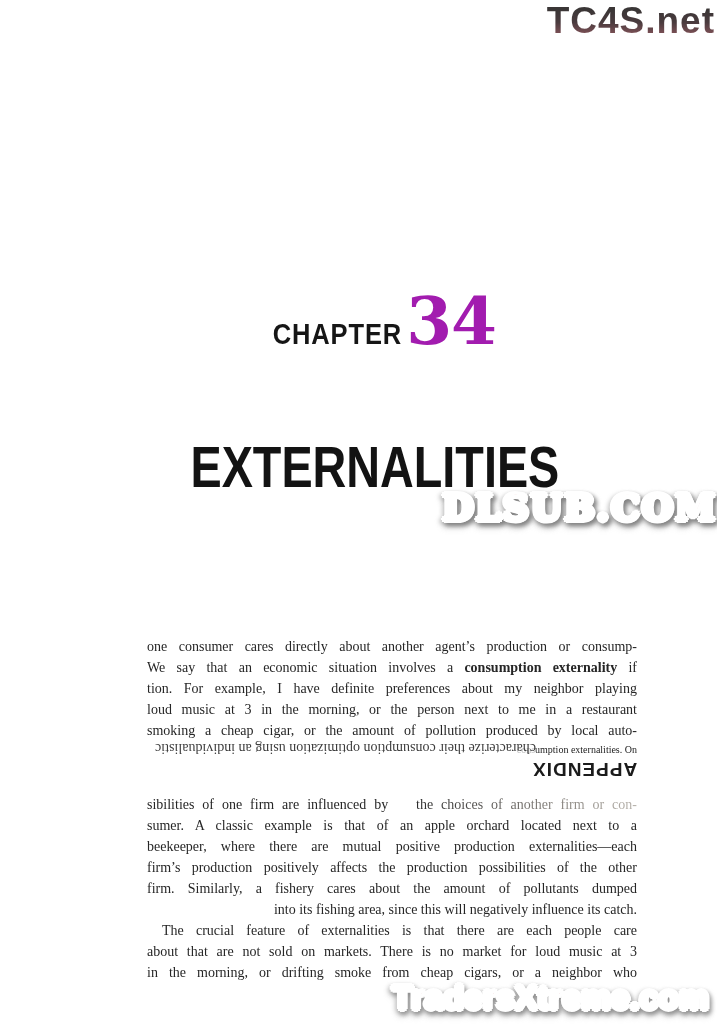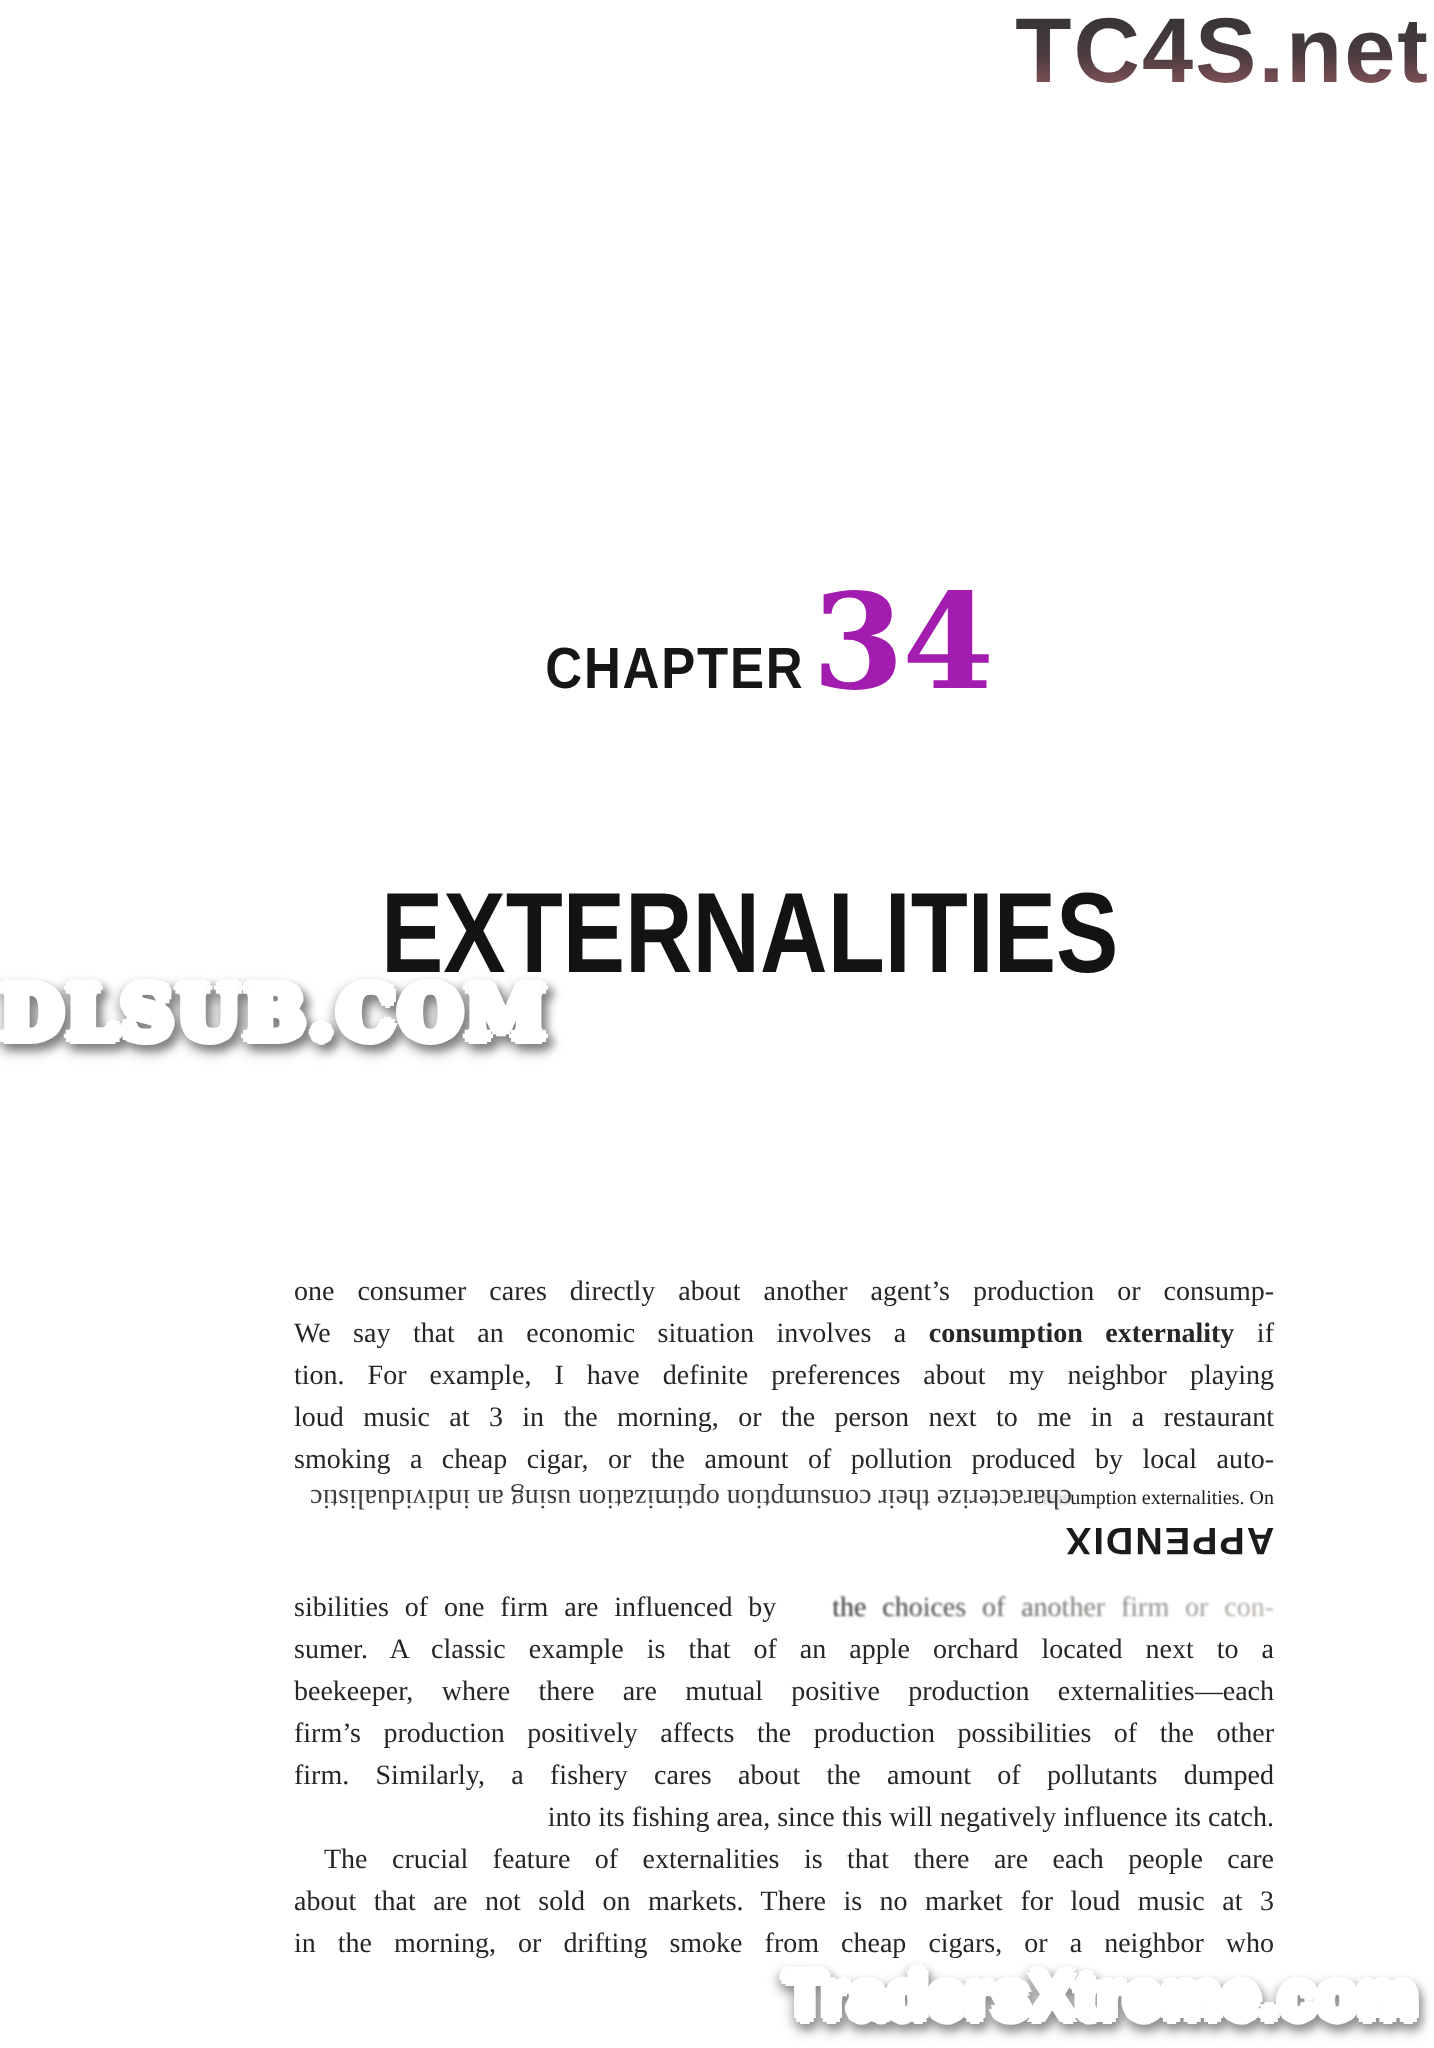--- a/index.html
+++ b/index.html
@@ -7,21 +7,21 @@
   .page {
     position:relative; width:717px; height:1024px; background:#ffffff;
     overflow:hidden; font-family:"Liberation Serif", serif; color:#262626;
     margin:0 auto;
   }
 
   
   .wm-tc4s {
     position:absolute; top:2px; right:2px;
     font-family:"Liberation Sans", sans-serif; font-weight:bold;
-    font-size:46px; letter-spacing:1px; line-height:1;
+    font-size:37px; letter-spacing:1px; line-height:1;
     background:linear-gradient(180deg,#3a3636 20%,#4a3b3e 55%,#8a565c 95%);
     -webkit-background-clip:text; background-clip:text; color:transparent;
     filter:blur(0.3px);
   }
 
   
   .chapter-line {
     position:absolute; top:288px; left:0; width:717px;
     text-align:center; transform:translateX(17px); white-space:nowrap;
   }
@@ -42,21 +42,21 @@
     transform:translateX(16px); line-height:1;
   }
   .title-text {
     display:inline-block; font-family:"Liberation Sans", sans-serif;
     font-weight:bold; font-size:57px; color:#131313; letter-spacing:0px;
     transform:scaleX(0.82); transform-origin:center; white-space:nowrap;
   }
 
   
   .wm-dlsub-line {
-    position:absolute; top:489px; left:0; width:717px; text-align:left;
+    position:absolute; top:489px; left:0; width:717px; text-align:right;
     line-height:1;
   }
   .wm-dlsub {
     display:inline-block; font-family:"DejaVu Serif", serif; font-weight:bold;
     font-size:36px; letter-spacing:2px; white-space:nowrap;
     background:linear-gradient(180deg,#dd3d44 8%,#c2232c 45%,#ad1b24 90%);
     -webkit-background-clip:text; background-clip:text; color:transparent;
     text-shadow:
       -2px -2px 0 #fff, 2px -2px 0 #fff, -2px 2px 0 #fff, 2px 2px 0 #fff,
       -3px 0 0 #fff, 3px 0 0 #fff, 0 -3px 0 #fff, 0 3px 0 #fff;

